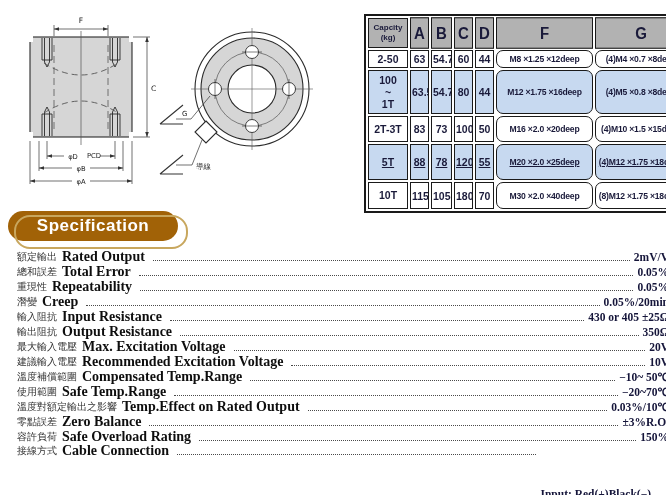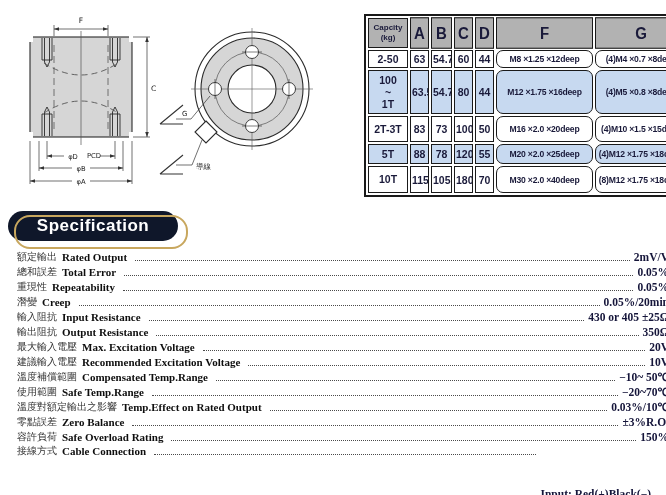--- a/index.html
+++ b/index.html
@@ -16,36 +16,36 @@
   .dim-table th, .dim-table td { border:1.2px solid #1a1a1a; text-align:center;
                vertical-align:middle; color:#1a1a3a; padding:0 1px; overflow:hidden; }
   .dim-table th { background:#b2b2b2; height:30px; font-family:"Liberation Sans",sans-serif; }
   .th-cap { font-size:8px; font-weight:bold; line-height:1.25; }
   .th-letter { font-size:15px; font-weight:800; transform:scaleY(1.05); }
   .dim-table td { font-family:"Liberation Sans",sans-serif; font-weight:bold; font-size:10.5px;margin-left:48px; }
   .dim-table td.fg { font-size:8.6px; letter-spacing:-0.2px;border-radius:7px; }
   .dim-table tr.hl td { background:#c7d9f0; }
   .cap-cell { white-space:pre-line; line-height:1.15; font-size:10px; }
   .r1 td { height:18px; } .r2 td { height:44px; } .r3 td { height:26px; }
-  .r4 td { height:20px; } .r5 td { height:27px; }
+  .r4 td { height:36px;text-decoration:underline; } .r5 td { height:27px; }
 
   
   .pill { position:absolute; left:8px; top:211px; width:170px; height:30px;
-          background:#0f172a; border-radius:16px; z-index:1;
+          background:#a16207; border-radius:16px; z-index:1;
           display:flex; align-items:center; justify-content:center; }
   .pill::after { content:""; position:absolute; left:6px; top:4px; width:100%; height:100%;
           border:2px solid #c8a75e; border-radius:16px; z-index:-1; }
   .pill span { color:#fff; font-family:"Liberation Sans",sans-serif; font-weight:bold;
           font-size:17px; letter-spacing:0.5px; }
 
   
   .spec-list { position:absolute; left:17px; top:249px; width:652px; }
   .spec-row { display:flex; align-items:flex-end; height:15px; }
   .spec-row .zh { font-size:10px; color:#333; line-height:14px; white-space:nowrap; }
-  .spec-row .en { font-weight:bold; font-size:11px; color:#0e0e0e; margin-left:5px;
+  .spec-row .en { font-weight:bold; font-size:14px; color:#0e0e0e; margin-left:5px;
                   line-height:14px; white-space:nowrap; }
   .spec-row .dots { flex:1; border-bottom:1.6px dotted #4a4a4a; margin:0 4px 3.5px 8px; }
   .spec-row .val { font-weight:bold; font-size:11.5px; color:#15153a; text-align:left;
                   line-height:14px; white-space:pre-line;margin-top:43px; }
   .spec-row.two-line { height:29px; align-items:flex-start; }
   .spec-row.two-line .dots { align-self:flex-start; margin-top:10px; }
 </style>
 </head>
 <body>
 

